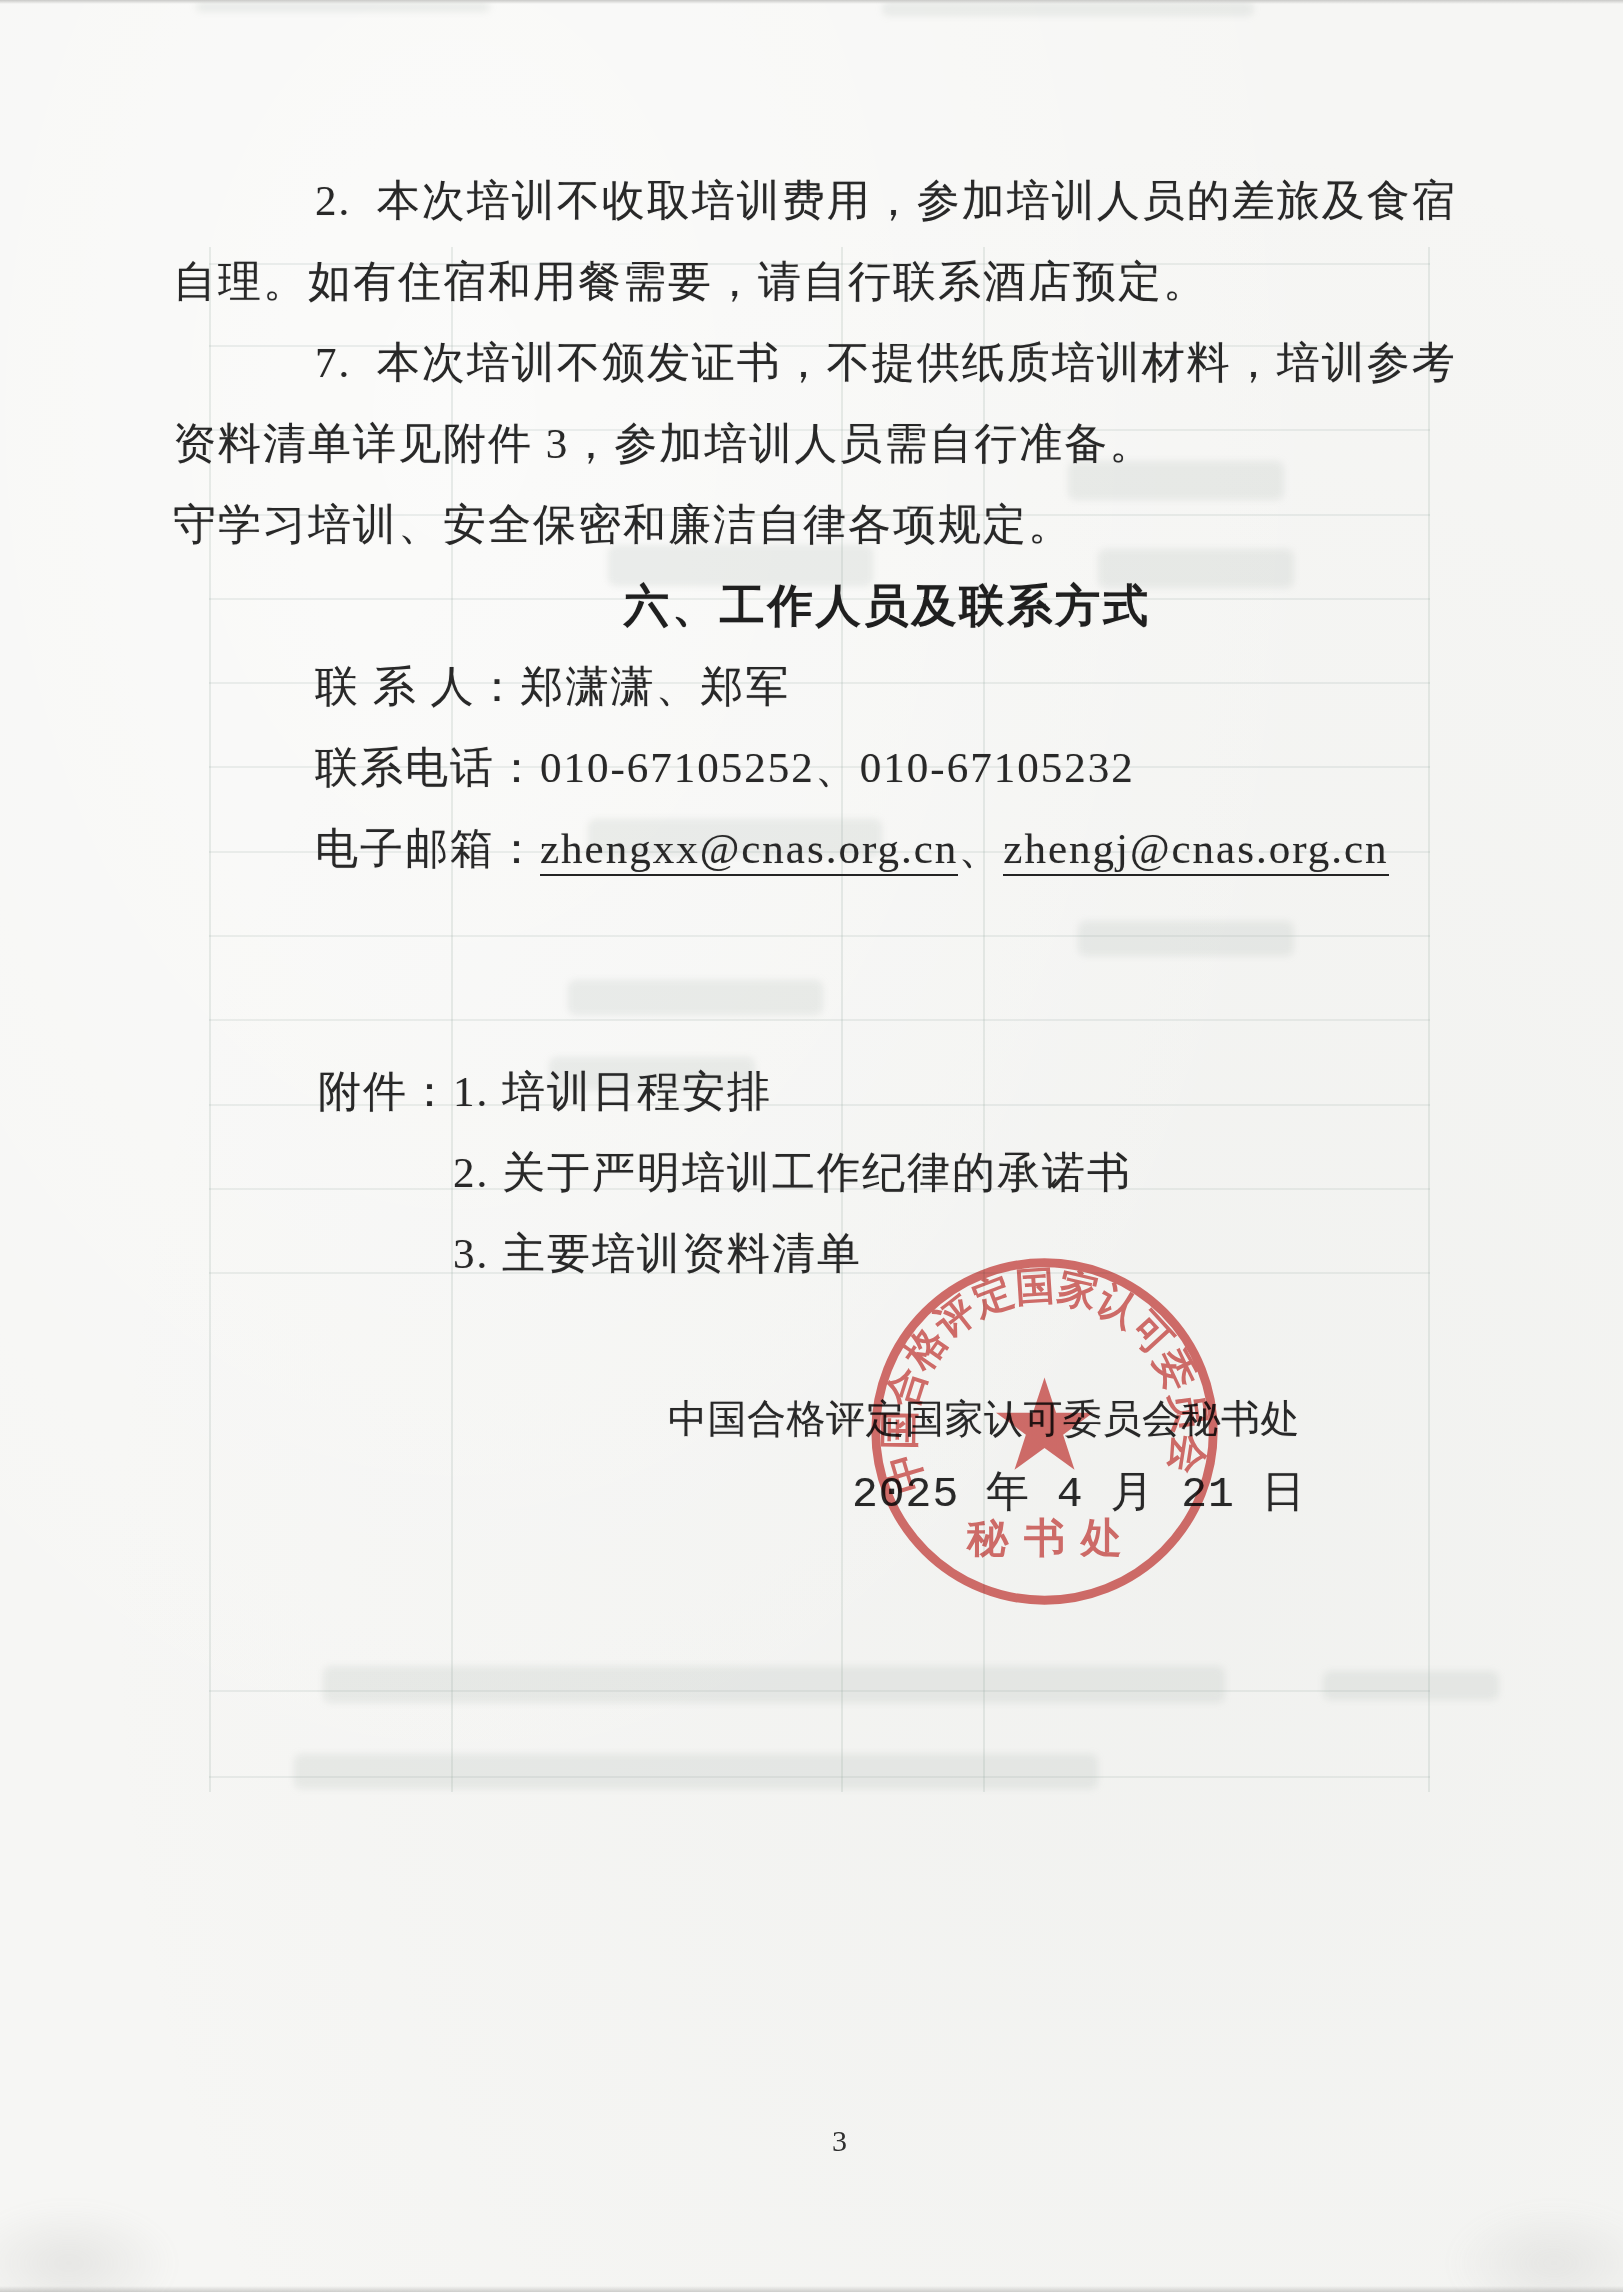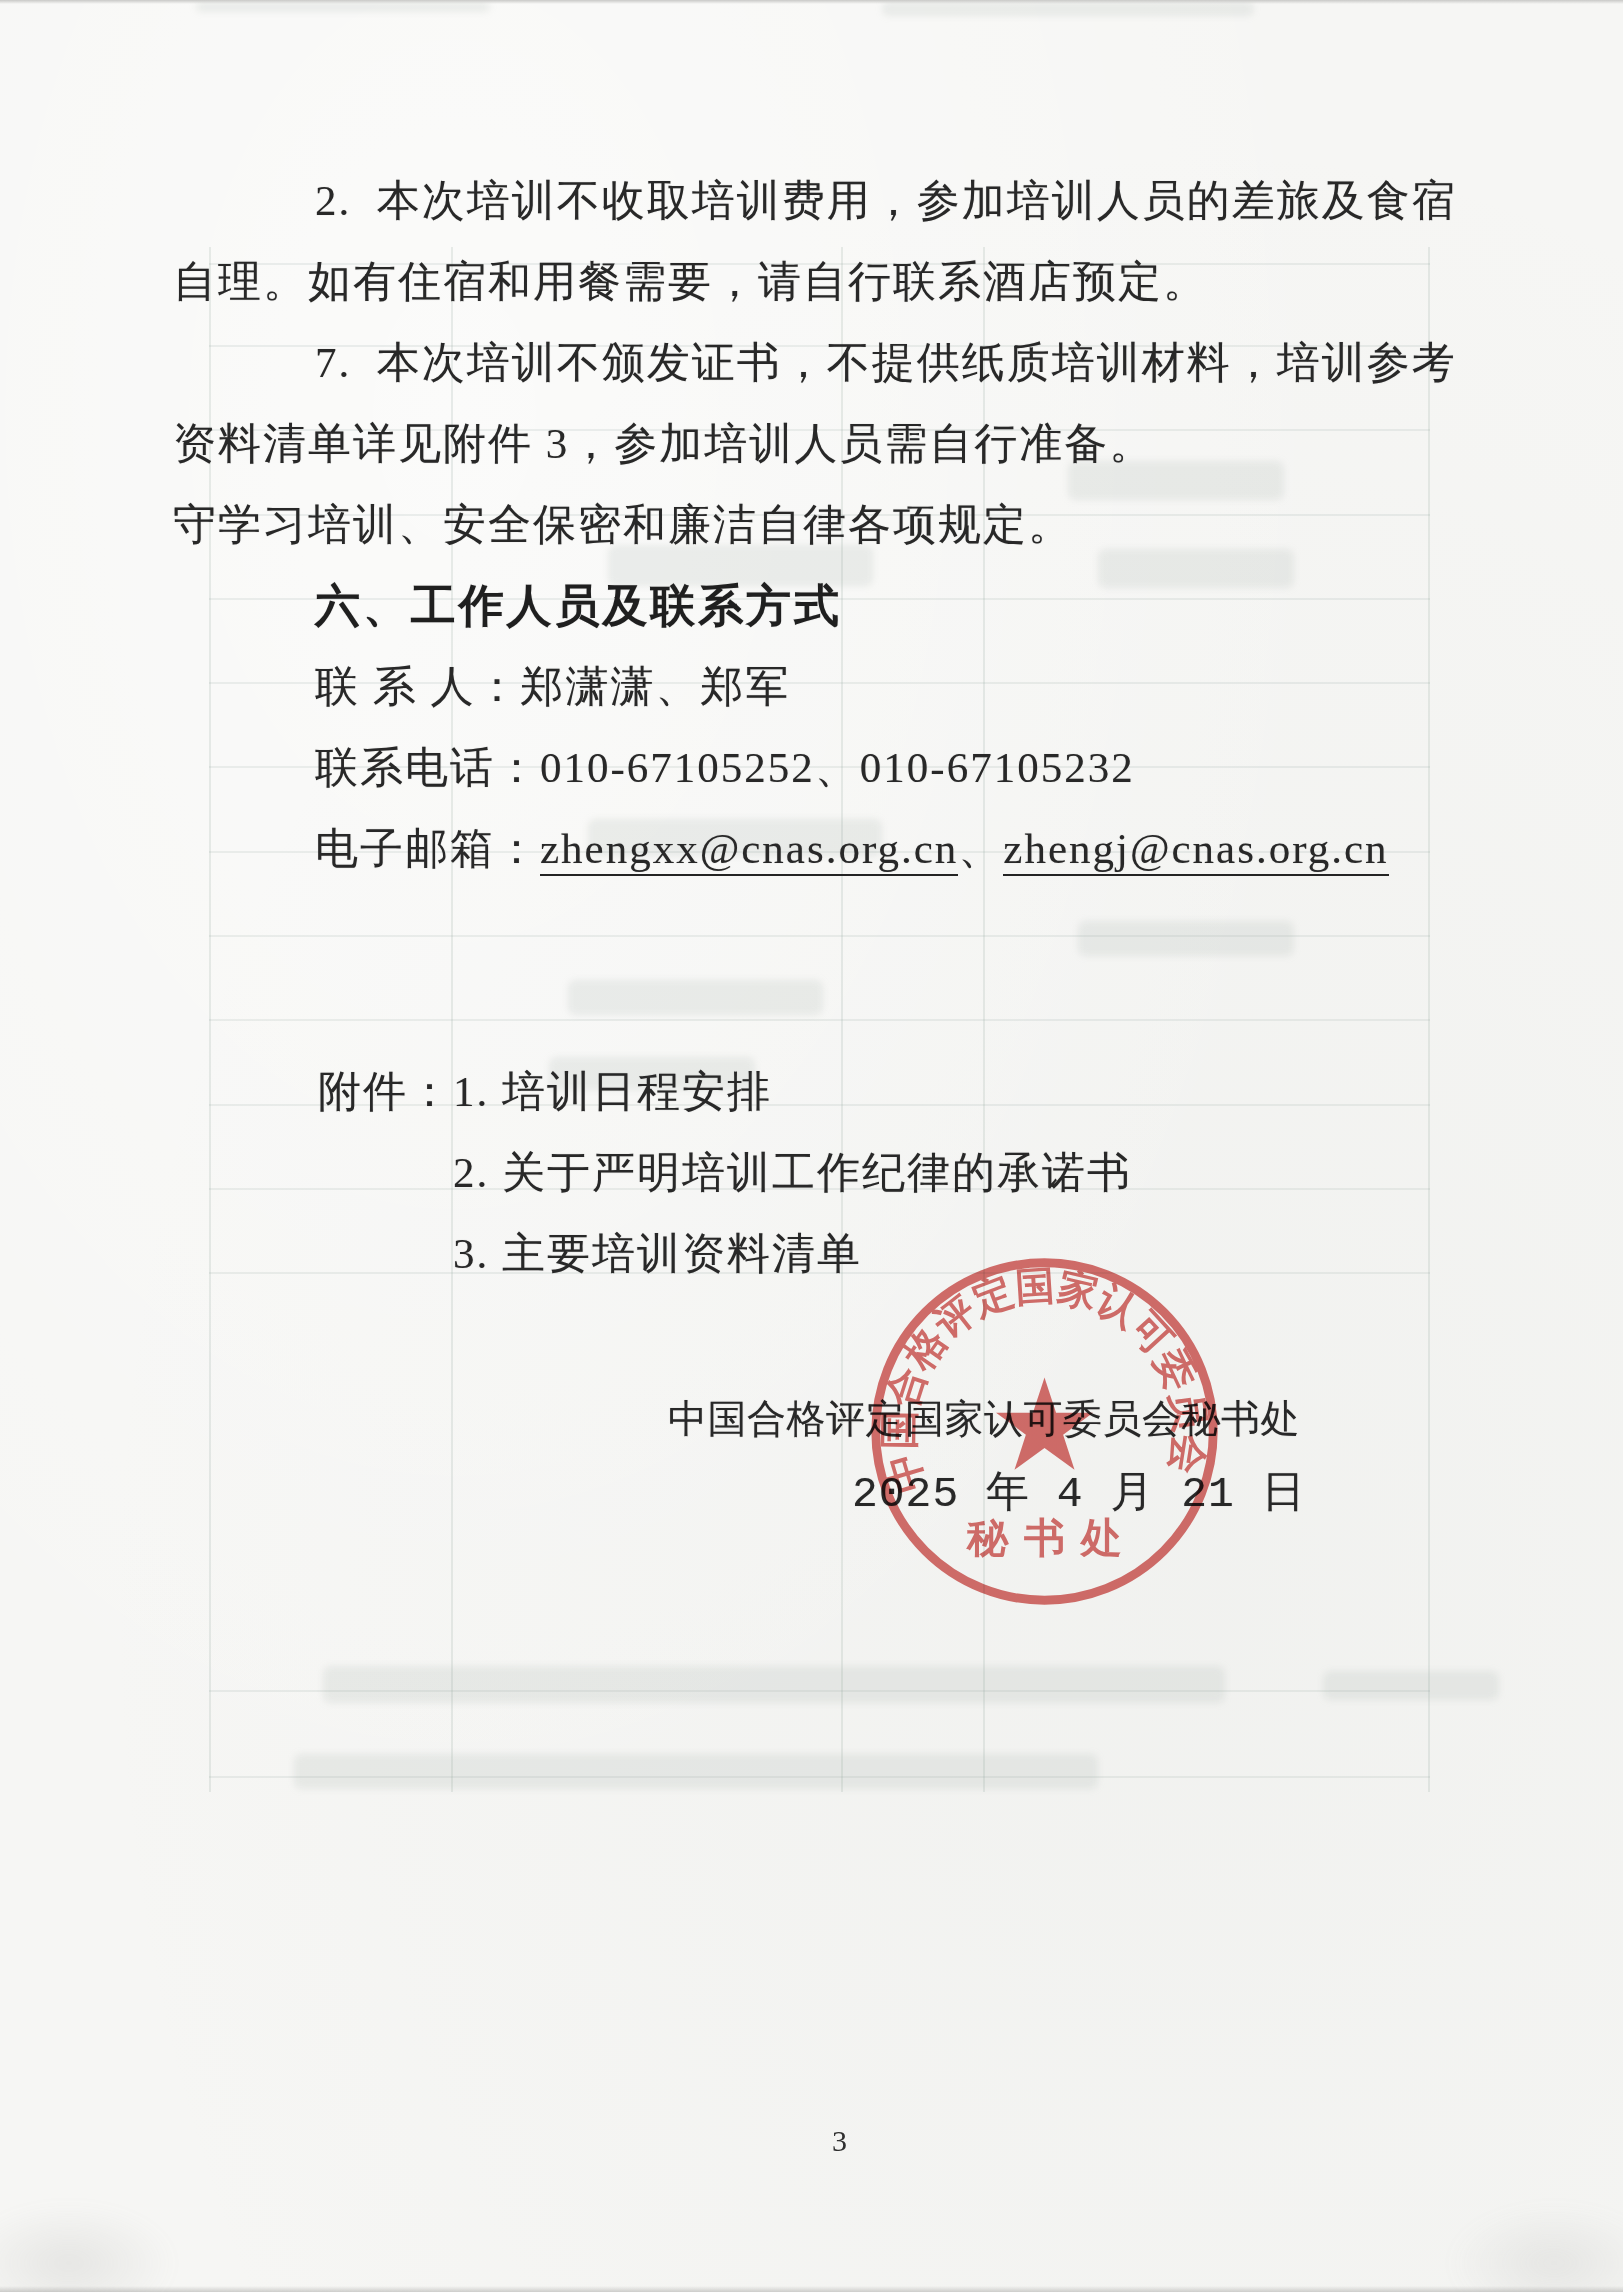--- a/index.html
+++ b/index.html
@@ -27,21 +27,21 @@
   .gs{position:absolute;background:rgba(148,163,156,.15);filter:blur(3.9px);border-radius:7.8px;}
 
   
   .stack{
     position:absolute;left:173px;top:160px;width:1287px;
     font-size:43px;letter-spacing:2px;
     text-shadow:0 0 1px rgba(40,40,40,.30);
   }
   .line{height:81px;line-height:81px;white-space:pre;}
   .indent{padding-left:142px;}
-  .heading{font-family:"Liberation Sans","DejaVu Sans",sans-serif;font-weight:700;font-size:45px;letter-spacing:2.9px;color:#1f1f1f;}
+  .heading{font-family:"Liberation Sans","DejaVu Sans",sans-serif;font-weight:700;font-size:45px;letter-spacing:2.9px;color:#1f1f1f;text-align:center;}
   .u{border-bottom:2.9px solid #242424;padding-bottom:2px;}
 
   
   .attach{
     position:absolute;left:173px;top:1051px;width:1287px;
     font-size:43px;letter-spacing:2px;text-shadow:0 0 1px rgba(40,40,40,.30);font-family:Liberation Serif, serif;
   }
   .attach .first{padding-left:145px;}
   .attach .cont{padding-left:280px;}
 

